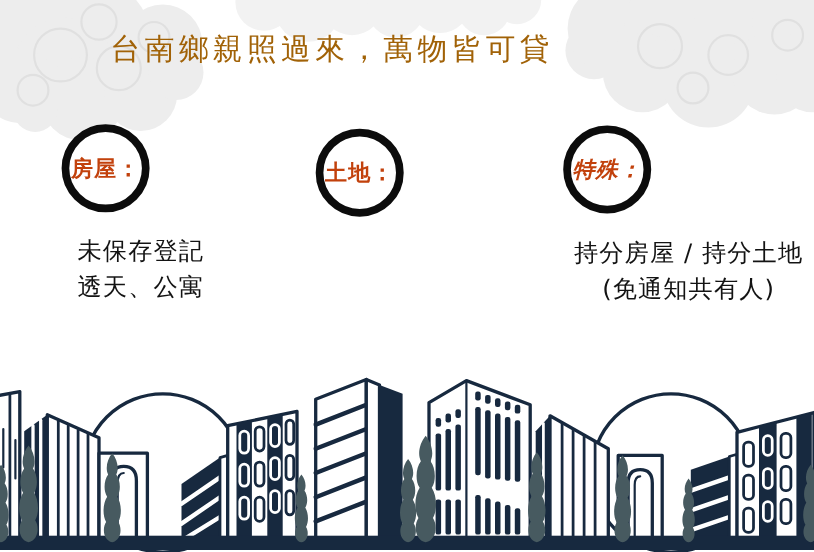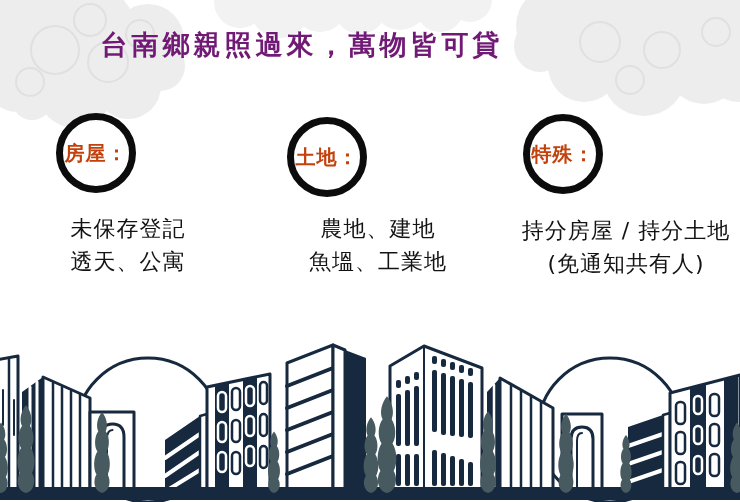--- a/index.html
+++ b/index.html
@@ -11,38 +11,38 @@
     color: #171717;
   }
   .stage { position: absolute; inset: 0; width: 740px; height: 502px; }
 
   svg.clouds { position: absolute; top: 0; left: 0; z-index: 0; }
   svg.skyline { position: absolute; bottom: 0; left: 0; z-index: 0; }
 
   .title {
     position: absolute; top: 27px; left: 0; width: 604px;
     text-align: center; z-index: 2;
-    font-size: 27px; font-weight: 700; letter-spacing: 4px;
-    color: #701a75;
+    font-size: 27px; font-weight: 400; letter-spacing: 4px;
+    color: #a16207;
   }
 
   .ring {
     position: absolute; z-index: 2;
     width: 80px; height: 80px;
     border: 7px solid #0c0c0c; border-radius: 50%;
     background: #ffffff;
     display: flex; align-items: center; justify-content: center;
   }
   .ring span {
     font-size: 20px; font-weight: 600; letter-spacing: 1px;
     white-space: nowrap; color: #c2410c;
   }
   .ring.c1 { left: 56px;  top: 113px; }
   .ring.c2 { left: 287px; top: 117px; }
-  .ring.c3 { left: 523px; top: 114px; }
+  .ring.c3 { left: 512px; top: 114px; font-style: italic; }
 
   .lines {
     position: absolute; z-index: 2; text-align: center;
     font-size: 22px; font-weight: 500; line-height: 33px;
     letter-spacing: 1px; color: #131313; white-space: nowrap;
   }
   .lines.c1 { left: 30px;  top: 212px; width: 196px; }
   .lines.c2 { left: 280px; top: 212px; width: 196px; }
   .lines.c3 { left: 500px; top: 214px; width: 252px; }
 </style>
@@ -107,24 +107,20 @@
   <div class="ring c2">
     <span>土地：</span>
   </div>
   <div class="ring c3">
     <span>特殊：</span>
   </div>
 
   <div class="lines c1">
     <div>未保存登記</div>
     <div>透天、公寓</div>
-  </div>
-  <div class="lines c2">
-    <div>農地、建地</div>
-    <div>魚塭、工業地</div>
   </div>
   <div class="lines c3">
     <div>持分房屋 / 持分土地</div>
     <div>(免通知共有人)</div>
   </div>
 
   <svg class="skyline" width="740" height="172" viewBox="0 0 740 172" aria-hidden="true">
     <defs>
       <path id="tree" fill="#475a60" d="M0,0 C-9,-2 -10,-14 -6,-20 C-10,-27 -9,-39 -5,-45 C-9,-51 -8,-62 -4,-67 C-7,-73 -5,-82 0,-88 C5,-82 7,-73 4,-67 C8,-62 9,-51 5,-45 C9,-39 10,-27 6,-20 C10,-14 9,-2 0,0 Z"></path>
     </defs>

